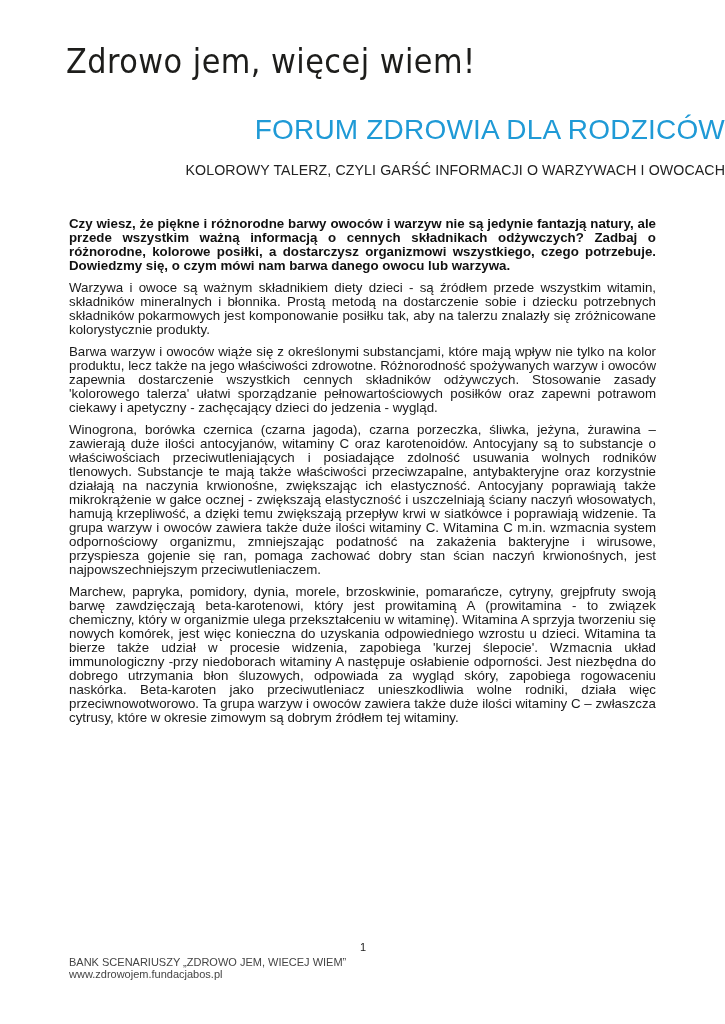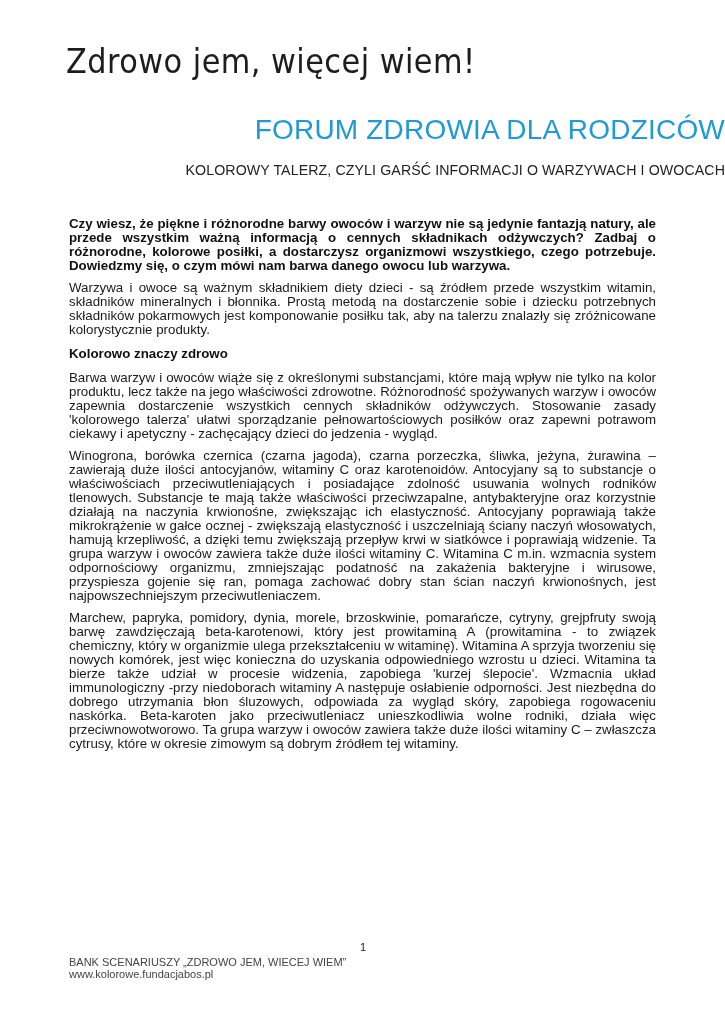--- a/index.html
+++ b/index.html
@@ -18,25 +18,24 @@
 <body>
 
 <div class="logo">Zdrowo jem, więcej wiem!</div>
 <div class="title">FORUM ZDROWIA DLA RODZICÓW</div>
 <div class="subtitle">KOLOROWY TALERZ, CZYLI GARŚĆ INFORMACJI O WARZYWACH I OWOCACH</div>
 
 <div class="content">
   <p class="lead">Czy wiesz, że piękne i różnorodne barwy owoców i warzyw nie są jedynie fantazją natury, ale przede wszystkim ważną informacją o cennych składnikach odżywczych? Zadbaj o różnorodne, kolorowe posiłki, a dostarczysz organizmowi wszystkiego, czego potrzebuje. Dowiedzmy się, o czym mówi nam barwa danego owocu lub warzywa.</p>
   <p>Warzywa i owoce są ważnym składnikiem diety dzieci - są źródłem przede wszystkim witamin, składników mineralnych i błonnika. Prostą metodą na dostarczenie sobie i dziecku potrzebnych składników pokarmowych jest komponowanie posiłku tak, aby na talerzu znalazły się zróżnicowane kolorystycznie produkty.</p>
 
-  <h3>Kolorowo znaczy zdrowo</h3>
   <p>Barwa warzyw i owoców wiąże się z określonymi substancjami, które mają wpływ nie tylko na kolor produktu, lecz także na jego właściwości zdrowotne. Różnorodność spożywanych warzyw i owoców zapewnia dostarczenie wszystkich cennych składników odżywczych. Stosowanie zasady 'kolorowego talerza' ułatwi sporządzanie pełnowartościowych posiłków oraz zapewni potrawom ciekawy i apetyczny - zachęcający dzieci do jedzenia - wygląd.</p>
 
   <p>Winogrona, borówka czernica (czarna jagoda), czarna porzeczka, śliwka, jeżyna, żurawina – zawierają duże ilości antocyjanów, witaminy C oraz karotenoidów. Antocyjany są to substancje o właściwościach przeciwutleniających i posiadające zdolność usuwania wolnych rodników tlenowych. Substancje te mają także właściwości przeciwzapalne, antybakteryjne oraz korzystnie działają na naczynia krwionośne, zwiększając ich elastyczność. Antocyjany poprawiają także mikrokrążenie w gałce ocznej - zwiększają elastyczność i uszczelniają ściany naczyń włosowatych, hamują krzepliwość, a dzięki temu zwiększają przepływ krwi w siatkówce i poprawiają widzenie. Ta grupa warzyw i owoców zawiera także duże ilości witaminy C. Witamina C m.in. wzmacnia system odpornościowy organizmu, zmniejszając podatność na zakażenia bakteryjne i wirusowe, przyspiesza gojenie się ran, pomaga zachować dobry stan ścian naczyń krwionośnych, jest najpowszechniejszym przeciwutleniaczem.</p>
 
   <p>Marchew, papryka, pomidory, dynia, morele, brzoskwinie, pomarańcze, cytryny, grejpfruty swoją barwę zawdzięczają beta-karotenowi, który jest prowitaminą A (prowitamina - to związek chemiczny, który w organizmie ulega przekształceniu w witaminę). Witamina A sprzyja tworzeniu się nowych komórek, jest więc konieczna do uzyskania odpowiedniego wzrostu u dzieci. Witamina ta bierze także udział w procesie widzenia, zapobiega 'kurzej ślepocie'. Wzmacnia układ immunologiczny -przy niedoborach witaminy A następuje osłabienie odporności. Jest niezbędna do dobrego utrzymania błon śluzowych, odpowiada za wygląd skóry, zapobiega rogowaceniu naskórka. Beta-karoten jako przeciwutleniacz unieszkodliwia wolne rodniki, działa więc przeciwnowotworowo. Ta grupa warzyw i owoców zawiera także duże ilości witaminy C – zwłaszcza cytrusy, które w okresie zimowym są dobrym źródłem tej witaminy.</p>
 </div>
 
 <div class="page-num">1</div>
 <div class="footer">
   <div>BANK SCENARIUSZY „ZDROWO JEM, WIECEJ WIEM”</div>
-  <div>www.kolorowe.fundacjabos.pl</div>
+  <div>www.zdrowojem.fundacjabos.pl</div>
 </div>
 
 </body></html>

